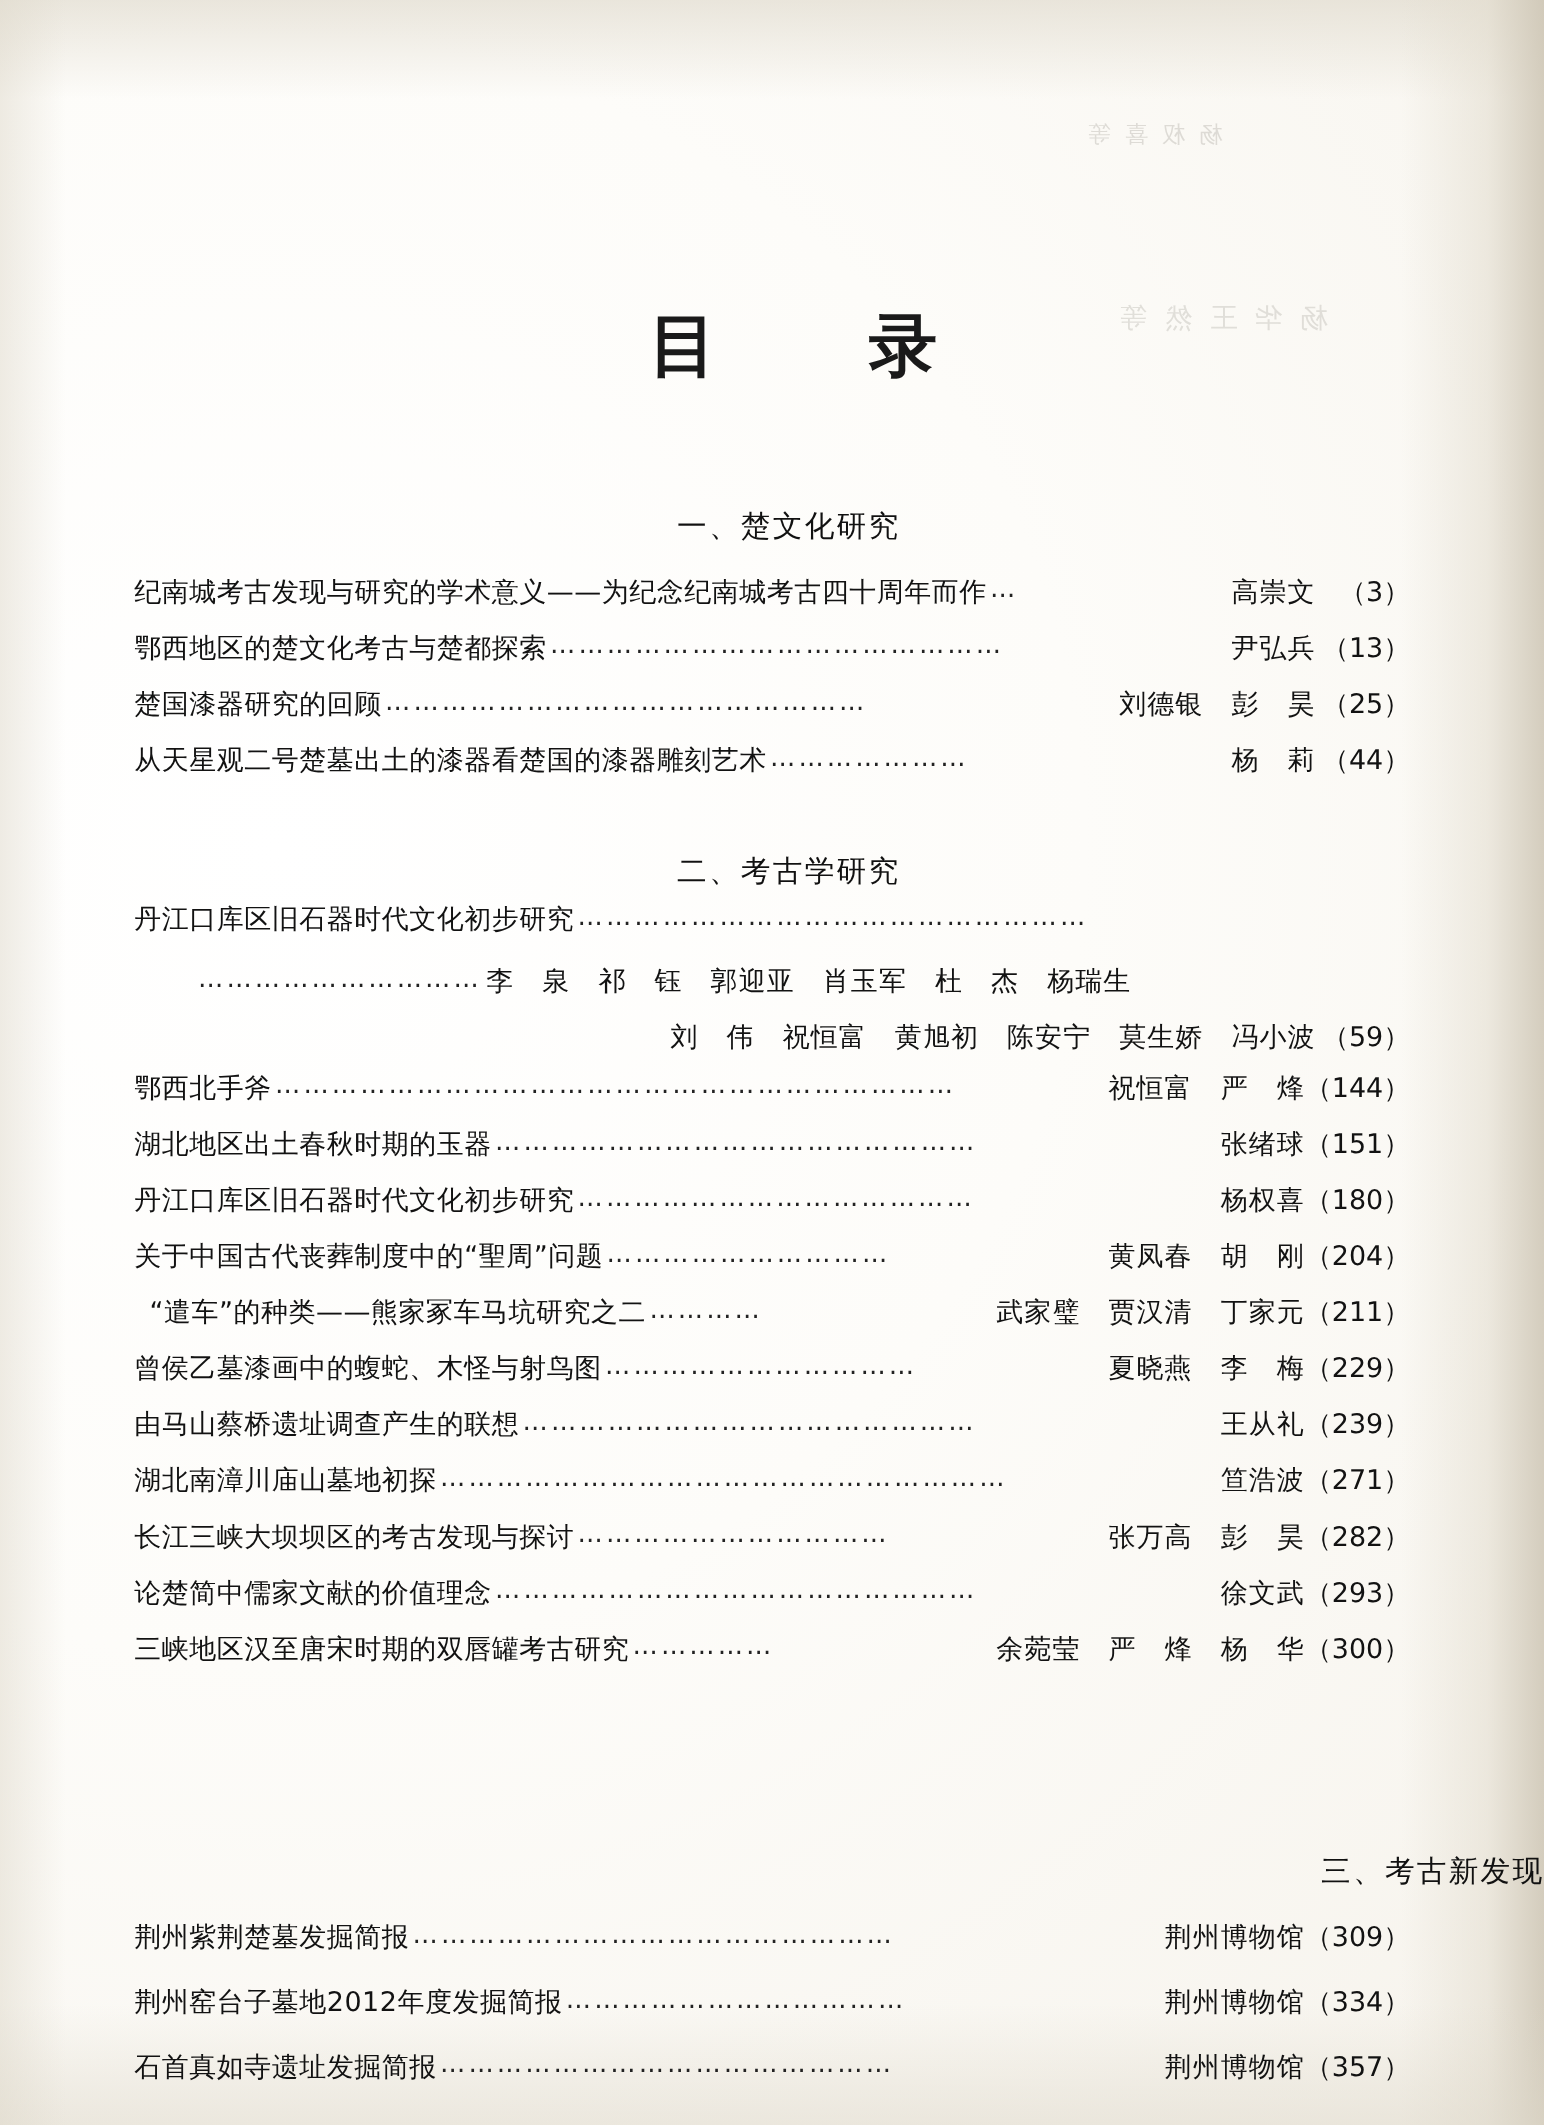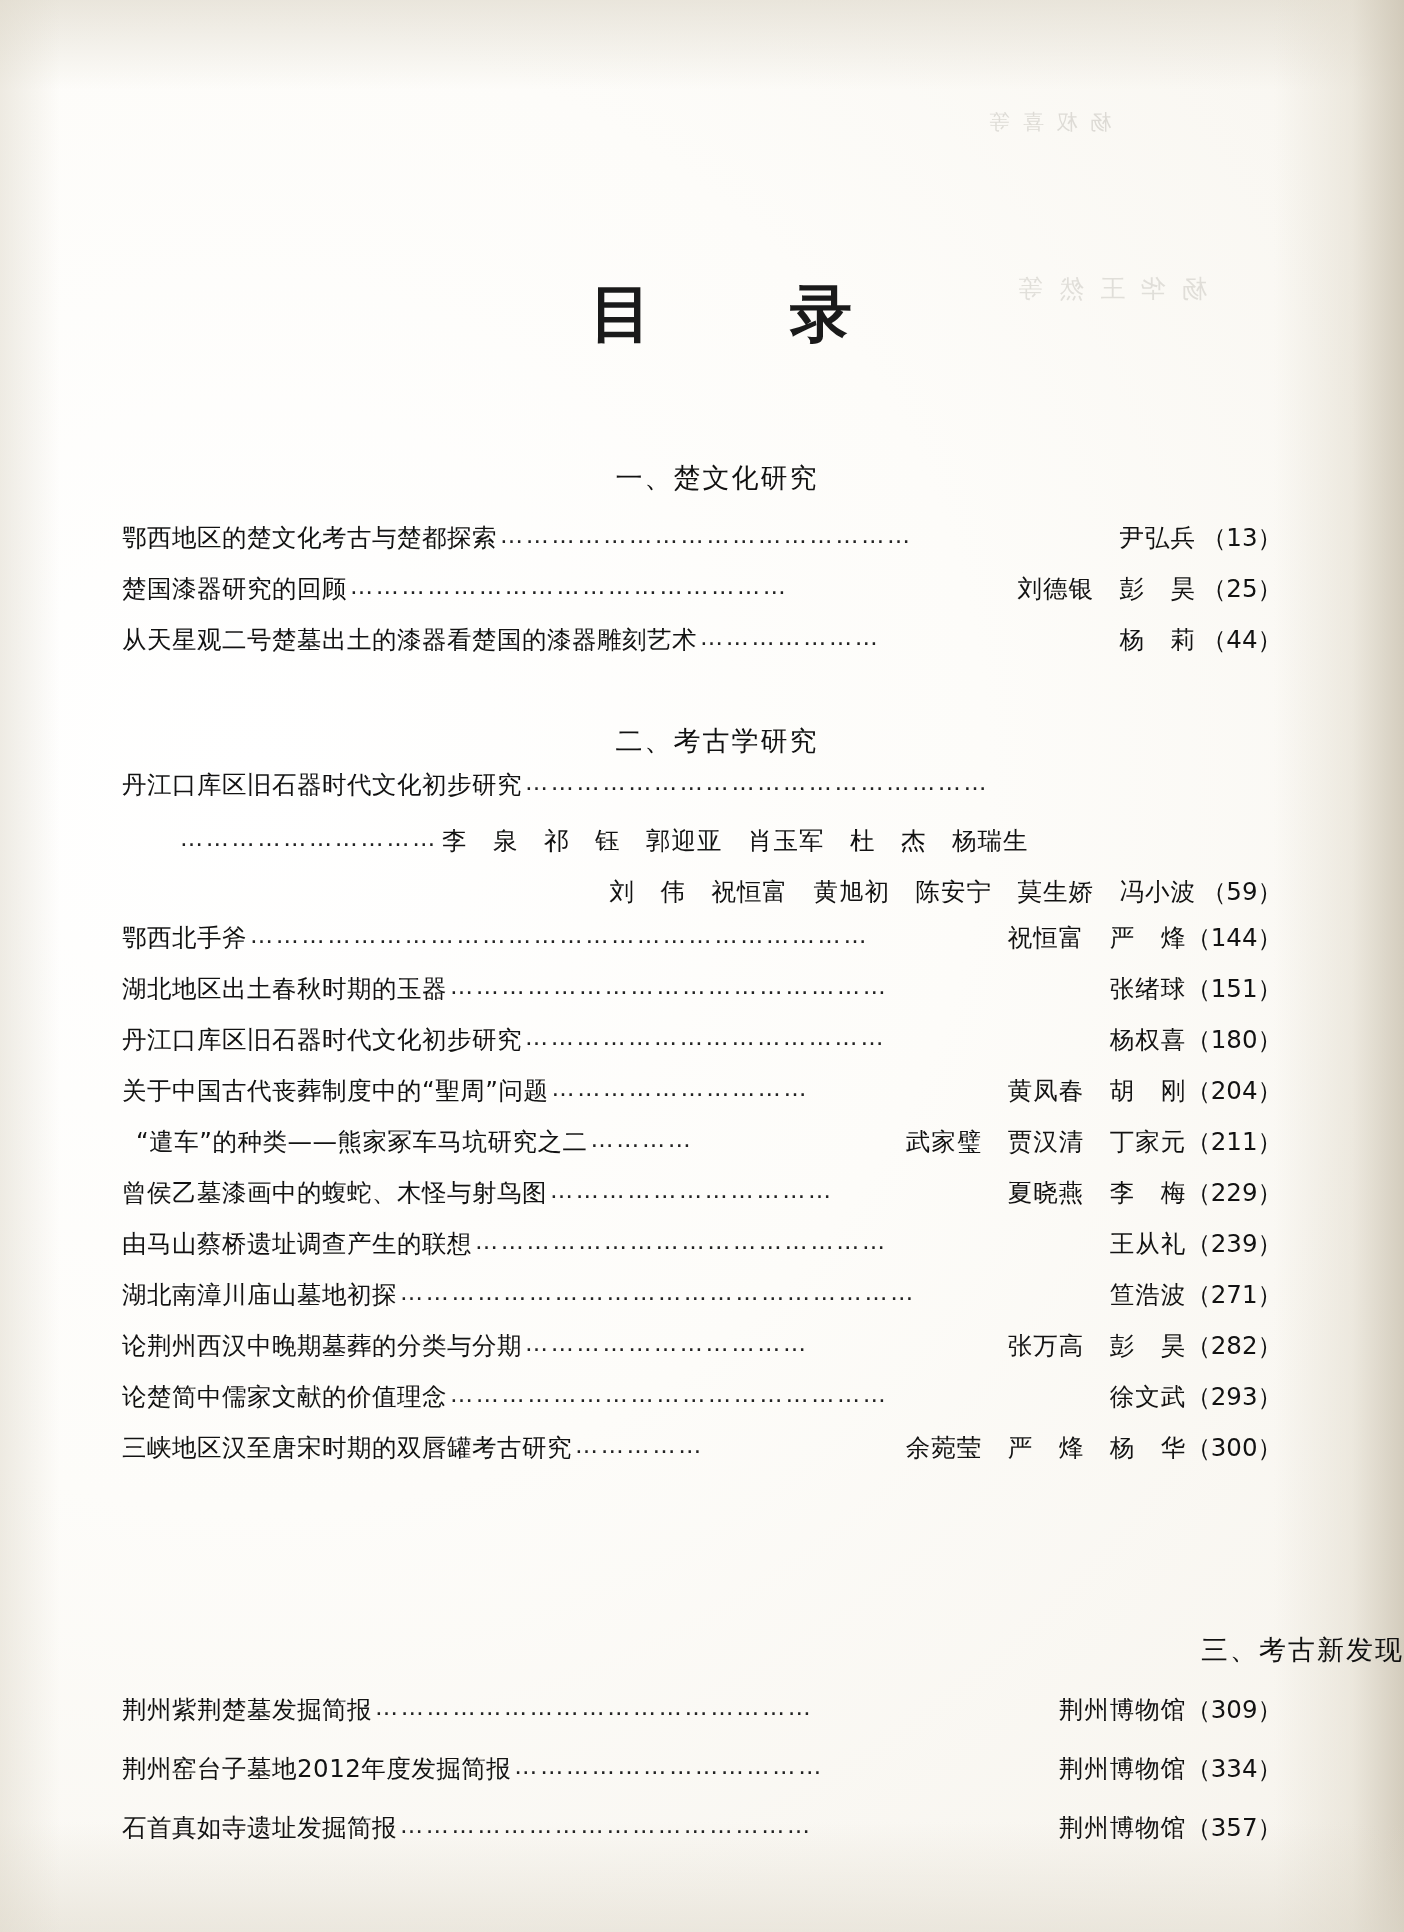--- a/index.html
+++ b/index.html
@@ -191,20 +191,26 @@
   <div class="bleed">杨 权 喜 等</div>
   <div class="bleed2">杨 华 王 然 等</div>
 
   <div class="content">
 
     <div class="doc-title">目　录</div>
 
     <div class="section-head sec1">一、楚文化研究</div>
     <div class="entries sec1-list">
 
+      <div class="entry">
+        <span class="e-title">纪南城考古发现与研究的学术意义——为纪念纪南城考古四十周年而作</span>
+        <span class="e-dots">…</span>
+        <span class="e-auth">高崇文</span>
+        <span class="e-page">（3）</span>
+      </div>
 
       <div class="entry">
         <span class="e-title">鄂西地区的楚文化考古与楚都探索</span>
         <span class="e-dots">…………………………………………</span>
         <span class="e-auth">尹弘兵</span>
         <span class="e-page">（13）</span>
       </div>
 
       <div class="entry">
         <span class="e-title">楚国漆器研究的回顾</span>
@@ -288,21 +294,21 @@
       </div>
 
       <div class="entry">
         <span class="e-title">湖北南漳川庙山墓地初探</span>
         <span class="e-dots">……………………………………………………</span>
         <span class="e-auth">笪浩波</span>
         <span class="e-page">（271）</span>
       </div>
 
       <div class="entry">
-        <span class="e-title">论荆州西汉中晚期墓葬的分类与分期</span>
+        <span class="e-title">长江三峡大坝坝区的考古发现与探讨</span>
         <span class="e-dots">……………………………</span>
         <span class="e-auth">张万高　彭　昊</span>
         <span class="e-page">（282）</span>
       </div>
 
       <div class="entry">
         <span class="e-title">论楚简中儒家文献的价值理念</span>
         <span class="e-dots">……………………………………………</span>
         <span class="e-auth">徐文武</span>
         <span class="e-page">（293）</span>

